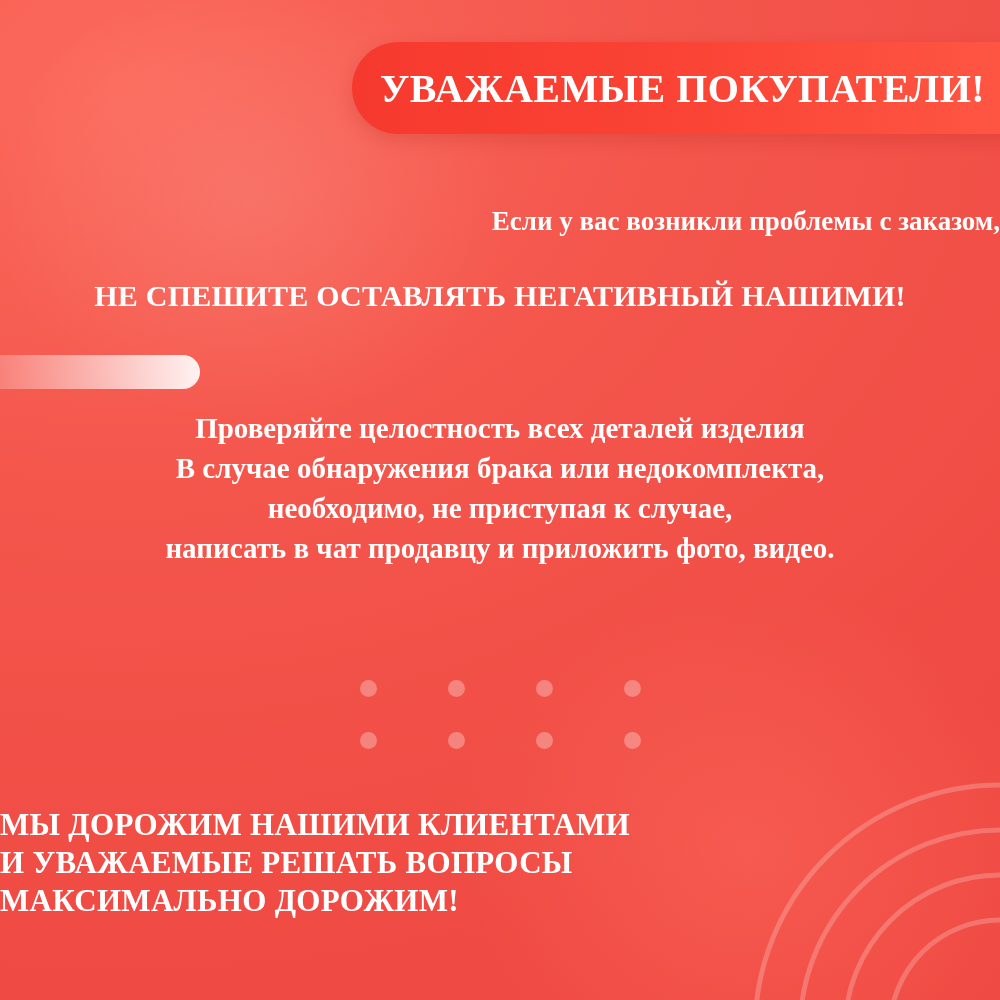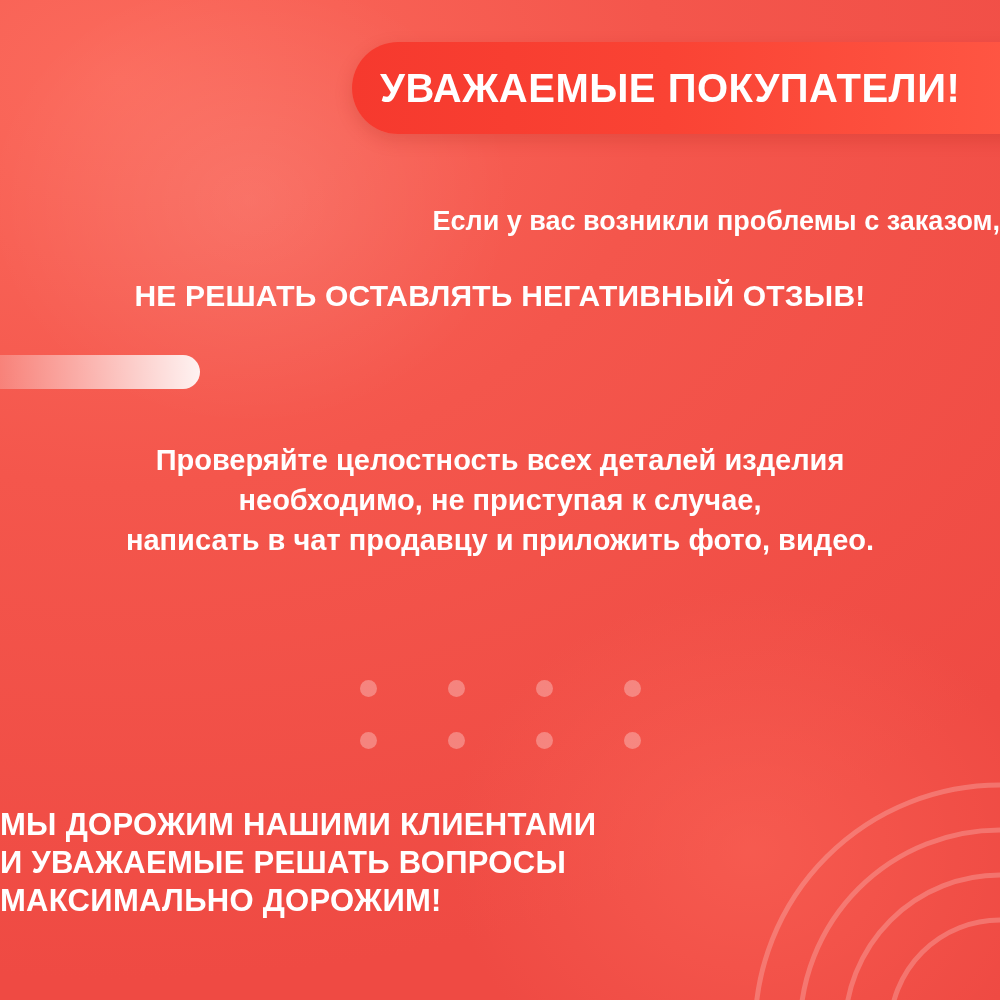--- a/index.html
+++ b/index.html
@@ -6,21 +6,21 @@
     margin: 0;
     padding: 0;
     background: #ffffff;
   }
   .canvas {
     position: relative;
     width: 1000px;
     height: 1000px;
     overflow: hidden;
     background: #0f172a;
-    font-family: Liberation Sans, sans-serif;
+    font-family: Liberation Serif, serif;
   }
   
   .bg-gradient {
     position: absolute;
     inset: 0;
     background:
       radial-gradient(120% 90% at 12% 8%, #fb6a5c 0%, #f4564c 45%, #ef4a43 100%),
       linear-gradient(160deg, #fa6055 0%, #f2514a 55%, #ee4840 100%);
   }
   .bg-sheen {
@@ -85,21 +85,21 @@
     white-space: nowrap;
   }
 
   .l1 { top: 206px; font-size: 27px; text-align: right; }
   .l2 { top: 279px; font-size: 30px; letter-spacing: 0.2px; }
 
   .para {
     position: absolute;
     left: 0;
     width: 100%;
-    top: 440px;
+    top: 408px;
     text-align: center;
     color: #ffffff;
     font-weight: bold;
     font-size: 29px;
     line-height: 40px;
   }
   .para div { white-space: nowrap; }
 
   
   .dots {
@@ -148,26 +148,27 @@
 
   <div class="bg-gradient"></div>
   <div class="bg-sheen"></div>
   <div class="bg-sheen2"></div>
 
   <div class="header-banner">
     <div class="title">УВАЖАЕМЫЕ ПОКУПАТЕЛИ!</div>
   </div>
 
   <div class="line l1">Если у вас возникли проблемы с заказом,</div>
-  <div class="line l2">НЕ РЕШАТЬ ОСТАВЛЯТЬ НЕГАТИВНЫЙ ОТЗЫВ!</div>
+  <div class="line l2">НЕ СПЕШИТЕ ОСТАВЛЯТЬ НЕГАТИВНЫЙ НАШИМИ!</div>
 
   <div class="left-pill"></div>
 
   <div class="para">
     <div>Проверяйте целостность всех деталей изделия</div>
+    <div>В случае обнаружения брака или недокомплекта,</div>
     <div>необходимо, не приступая к случае,</div>
     <div>написать в чат продавцу и приложить фото, видео.</div>
   </div>
 
   <div class="dots">
     <div class="dot" style="left:5px;   top:5px;"></div>
     <div class="dot" style="left:93px;  top:5px;"></div>
     <div class="dot" style="left:181px; top:5px;"></div>
     <div class="dot" style="left:269px; top:5px;"></div>
     <div class="dot" style="left:5px;   top:57px;"></div>

